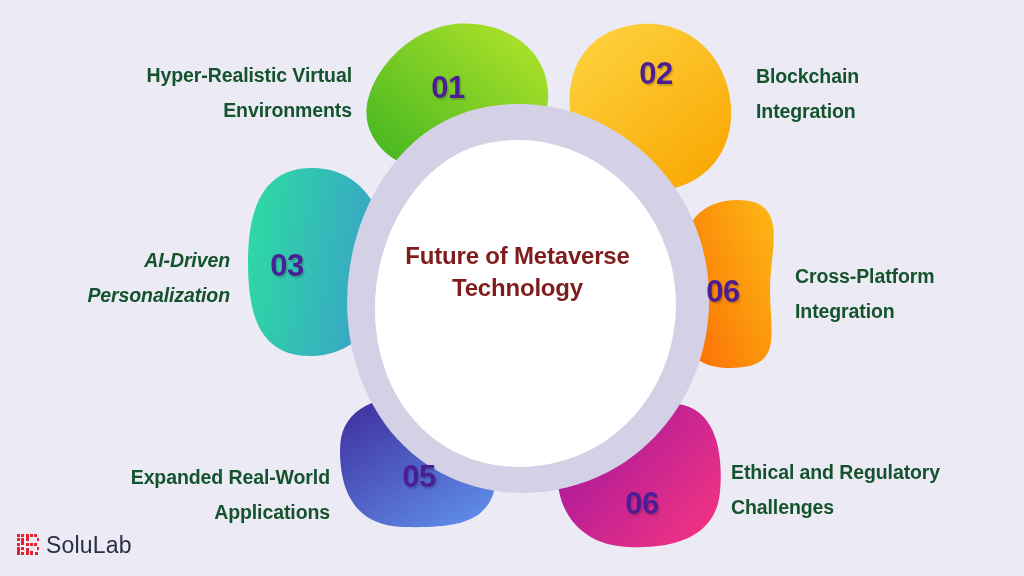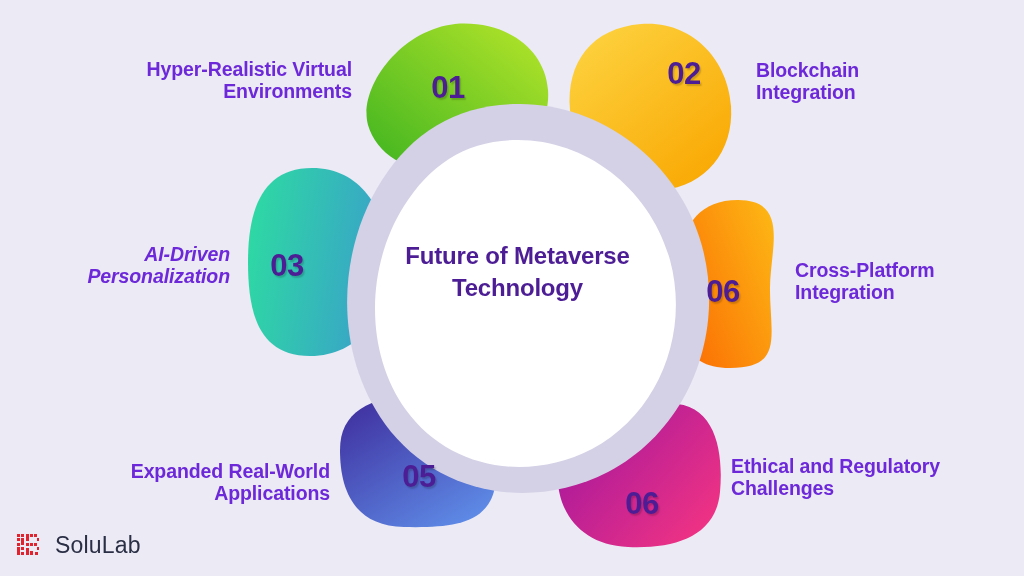--- a/index.html
+++ b/index.html
@@ -20,37 +20,37 @@
   }
   #canvas {
     position: absolute;
     left: 0;
     top: 0;
     width: 1024px;
     height: 576px;
   }
   .label {
     position: absolute;
-    color: #6d28d9;
+    color: #14532d;
     font-weight: bold;
     font-size: 19.5px;
-    line-height: 22px;
+    line-height: 35px;
     letter-spacing: -0.1px;
     white-space: pre-line;
   }
   .label.right-align { text-align: right; }
   .label.left-align  { text-align: left; }
 
   #center-title {
     position: absolute;
     left: 370px;
     top: 240px;
     width: 295px;
     text-align: center;
-    color: #4c1d95;
+    color: #7f1d1d;
     font-weight: bold;
     font-size: 24px;
     line-height: 32px;
     letter-spacing: -0.2px;
     white-space: pre-line;
   }
 
   .blob-num {
     position: absolute;
     color: #4c1d95;
@@ -61,21 +61,21 @@
     transform: translate(-50%, -50%);
   }
 
   
   #logo {
     position: absolute;
     left: 16px;
     top: 532px;
     display: flex;
     align-items: center;
-    gap: 13px;
+    gap: 4px;
   }
   #logo-mark {
     width: 26px;
     height: 26px;
     display: block;
   }
   #logo-text {
     color: #2b2f45;
     font-size: 23px;
     letter-spacing: 0.2px;
@@ -142,21 +142,21 @@
 
     <path fill="#ffffff" d="M518,140
          C586,140 650,188 670,260
          C690,334 658,414 592,449
          C526,483 448,468 406,410
          C364,352 366,266 404,206
          C431,163 468,140 518,140 Z"></path>
   </svg>
 
   <div class="blob-num" style="left:448px; top:88px;">01</div>
-  <div class="blob-num" style="left:684px; top:74px;">02</div>
+  <div class="blob-num" style="left:656px; top:74px;">02</div>
   <div class="blob-num" style="left:287px; top:266px;">03</div>
   <div class="blob-num" style="left:723px; top:292px;">06</div>
   <div class="blob-num" style="left:419px; top:477px;text-align:center;">05</div>
   <div class="blob-num" style="left:642px; top:504px;">06</div>
 
   <div class="label right-align" style="left:52px;  top:58px;  width:300px;">Hyper-Realistic Virtual
 Environments</div>
 
   <div class="label left-align" style="left:756px; top:59px;  width:250px;">Blockchain
 Integration</div>

